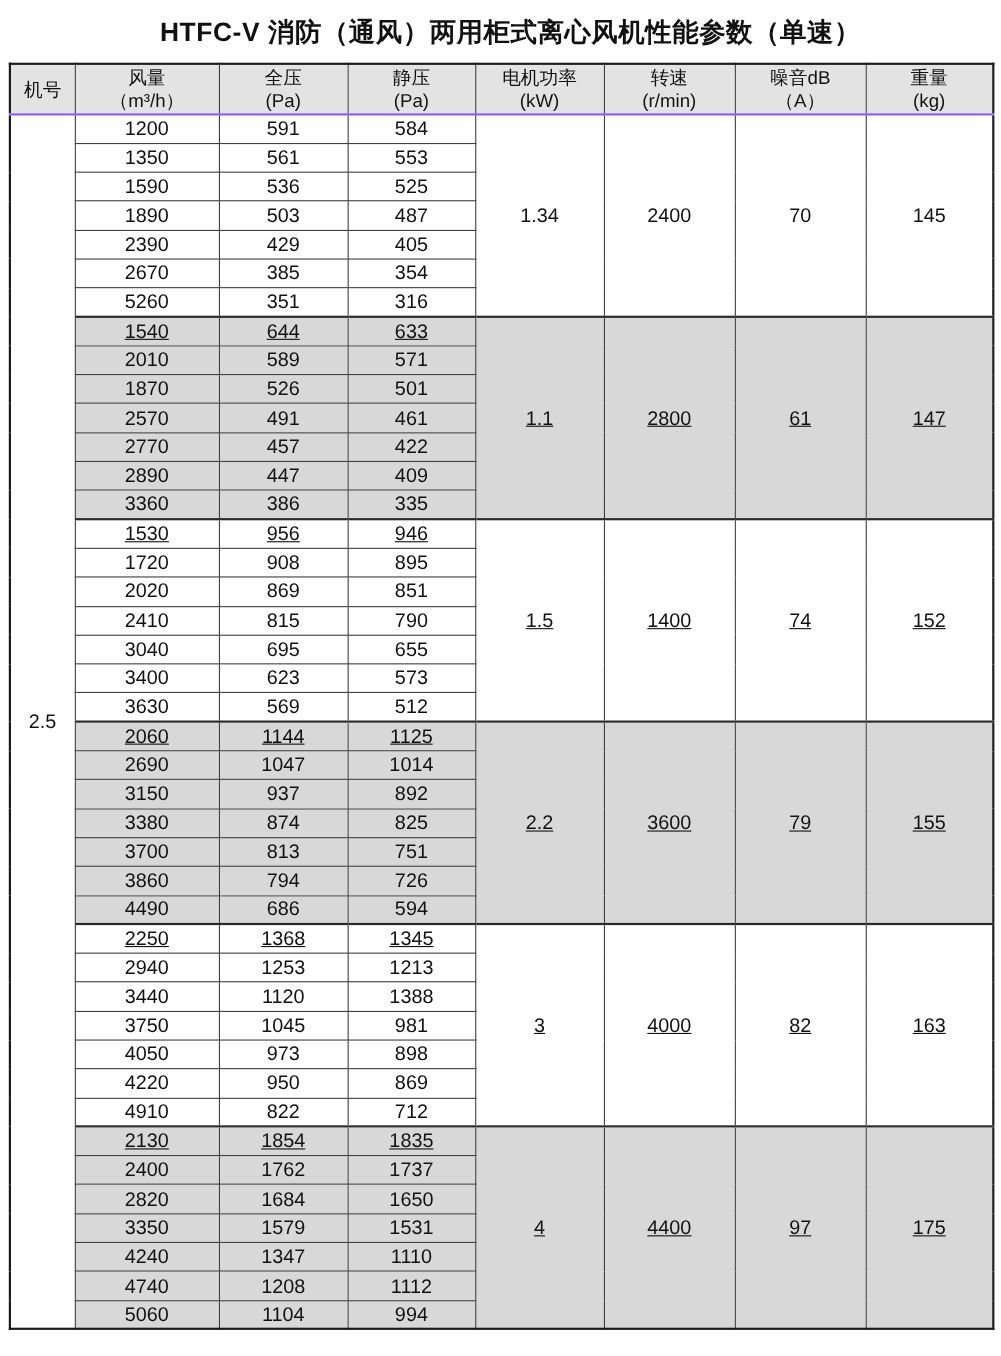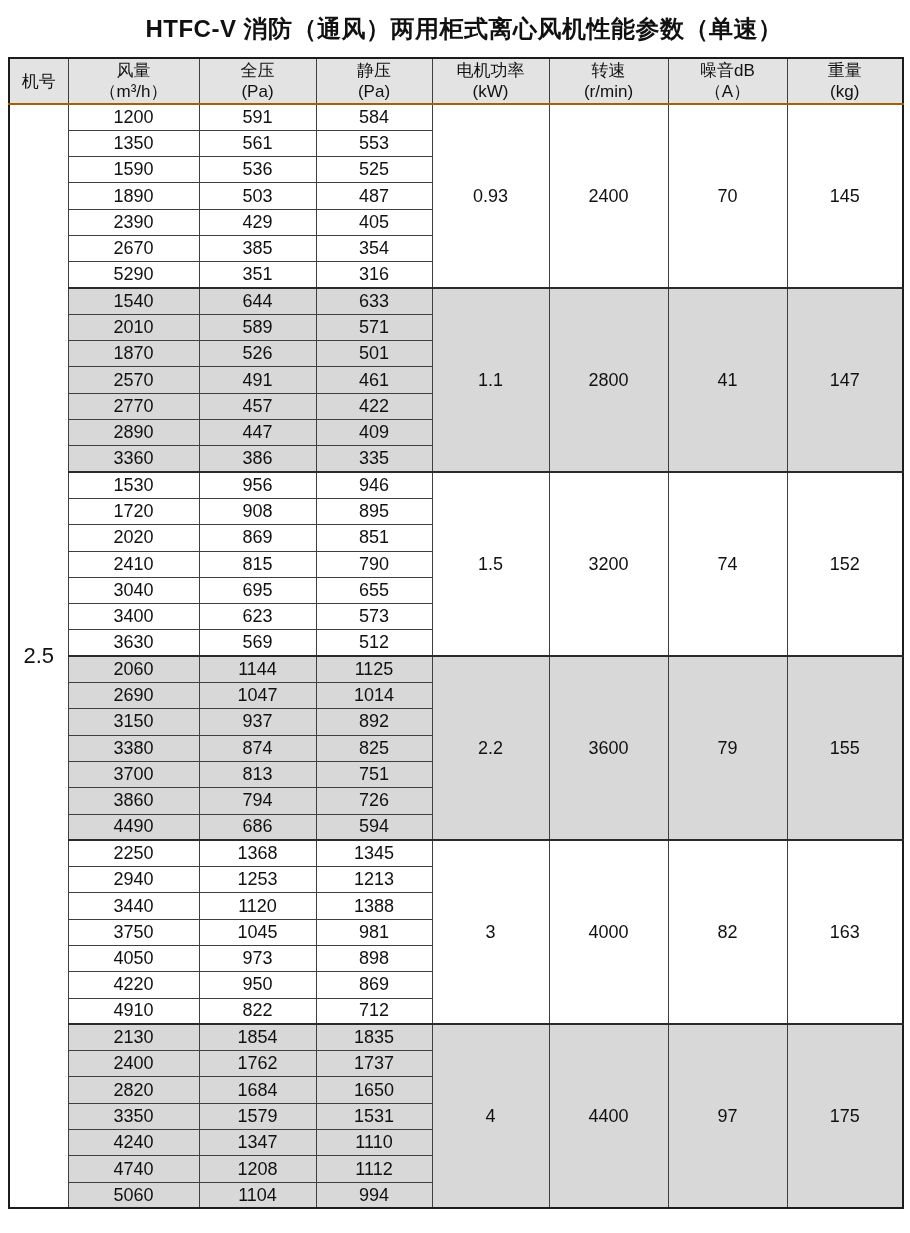--- a/index.html
+++ b/index.html
@@ -33,32 +33,32 @@
     overflow: hidden;
     white-space: nowrap;
   }
   thead th {
     background: #e3e3e3;
     height: 46px;
     font-size: 17px;
     line-height: 21px;
     font-weight: normal;
   }
-  thead { border-bottom: 2px solid #a16207; }
+  thead { border-bottom: 2px solid #8b5cf6; }
   tbody td {
     height: 26.3px;
     font-size: 18px;
     background: #ffffff;
   }
   tr.shaded td { background: #d8d8d8; }
   td.model-cell {
     background: #ffffff !important;
-    font-size: 22px;
-  }
-  tr.group-start td { border-top: 2px solid #2a2a2a; }
+    font-size: 18px;
+  }
+  tr.group-start td { border-top: 2px solid #2a2a2a; text-decoration: underline; }
 </style>
 </head>
 <body>
 
 <div class="page-title">HTFC-V 消防（通风）两用柜式离心风机性能参数（单速）</div>
 
 <table class="perf">
   <colgroup>
     <col style="width:59px">
     <col style="width:131px">
@@ -103,21 +103,21 @@
         <div>(kg)</div>
       </th>
     </tr>
   </thead>
   <tbody>
       <tr>
         <td rowspan="42" class="model-cell">2.5</td>
         <td>1200</td>
         <td>591</td>
         <td>584</td>
-        <td rowspan="7">0.93</td>
+        <td rowspan="7">1.34</td>
         <td rowspan="7">2400</td>
         <td rowspan="7">70</td>
         <td rowspan="7">145</td>
       </tr>
       <tr>
         <td>1350</td>
         <td>561</td>
         <td>553</td>
       </tr>
       <tr>
@@ -134,31 +134,31 @@
         <td>2390</td>
         <td>429</td>
         <td>405</td>
       </tr>
       <tr>
         <td>2670</td>
         <td>385</td>
         <td>354</td>
       </tr>
       <tr>
-        <td>5290</td>
+        <td>5260</td>
         <td>351</td>
         <td>316</td>
       </tr>
       <tr class="shaded group-start">
         <td>1540</td>
         <td>644</td>
         <td>633</td>
         <td rowspan="7">1.1</td>
         <td rowspan="7">2800</td>
-        <td rowspan="7">41</td>
+        <td rowspan="7">61</td>
         <td rowspan="7">147</td>
       </tr>
       <tr class="shaded">
         <td>2010</td>
         <td>589</td>
         <td>571</td>
       </tr>
       <tr class="shaded">
         <td>1870</td>
         <td>526</td>
@@ -182,21 +182,21 @@
       <tr class="shaded">
         <td>3360</td>
         <td>386</td>
         <td>335</td>
       </tr>
       <tr class="group-start">
         <td>1530</td>
         <td>956</td>
         <td>946</td>
         <td rowspan="7">1.5</td>
-        <td rowspan="7">3200</td>
+        <td rowspan="7">1400</td>
         <td rowspan="7">74</td>
         <td rowspan="7">152</td>
       </tr>
       <tr>
         <td>1720</td>
         <td>908</td>
         <td>895</td>
       </tr>
       <tr>
         <td>2020</td>

